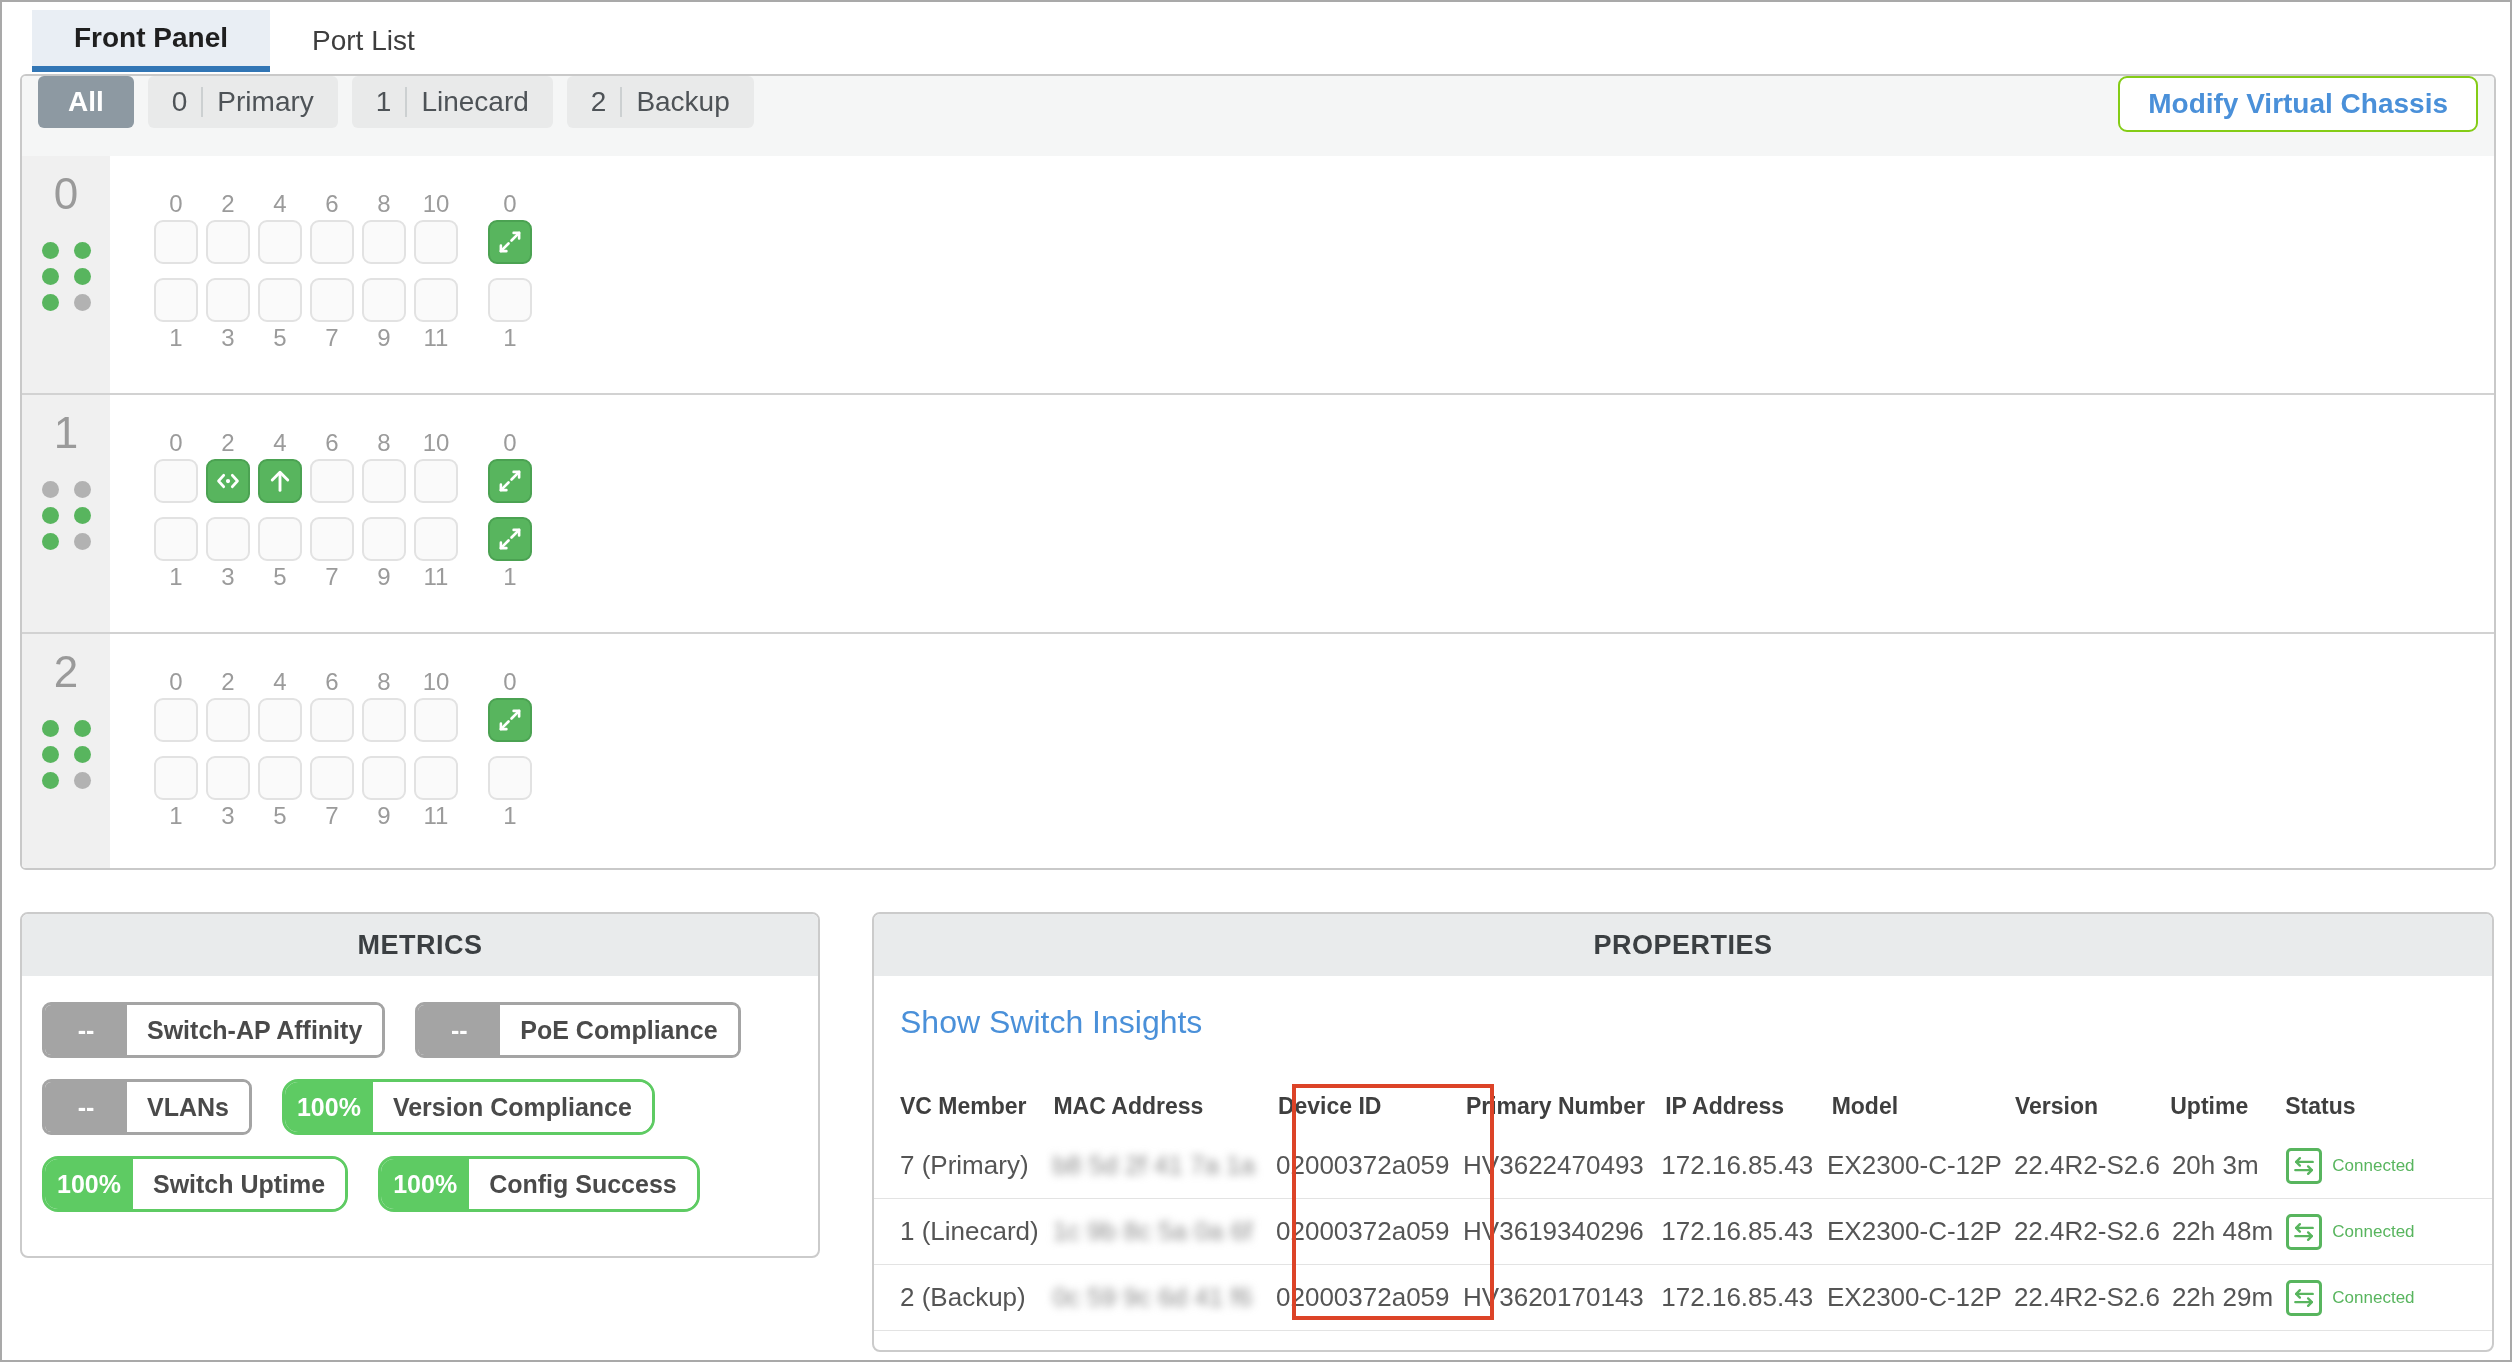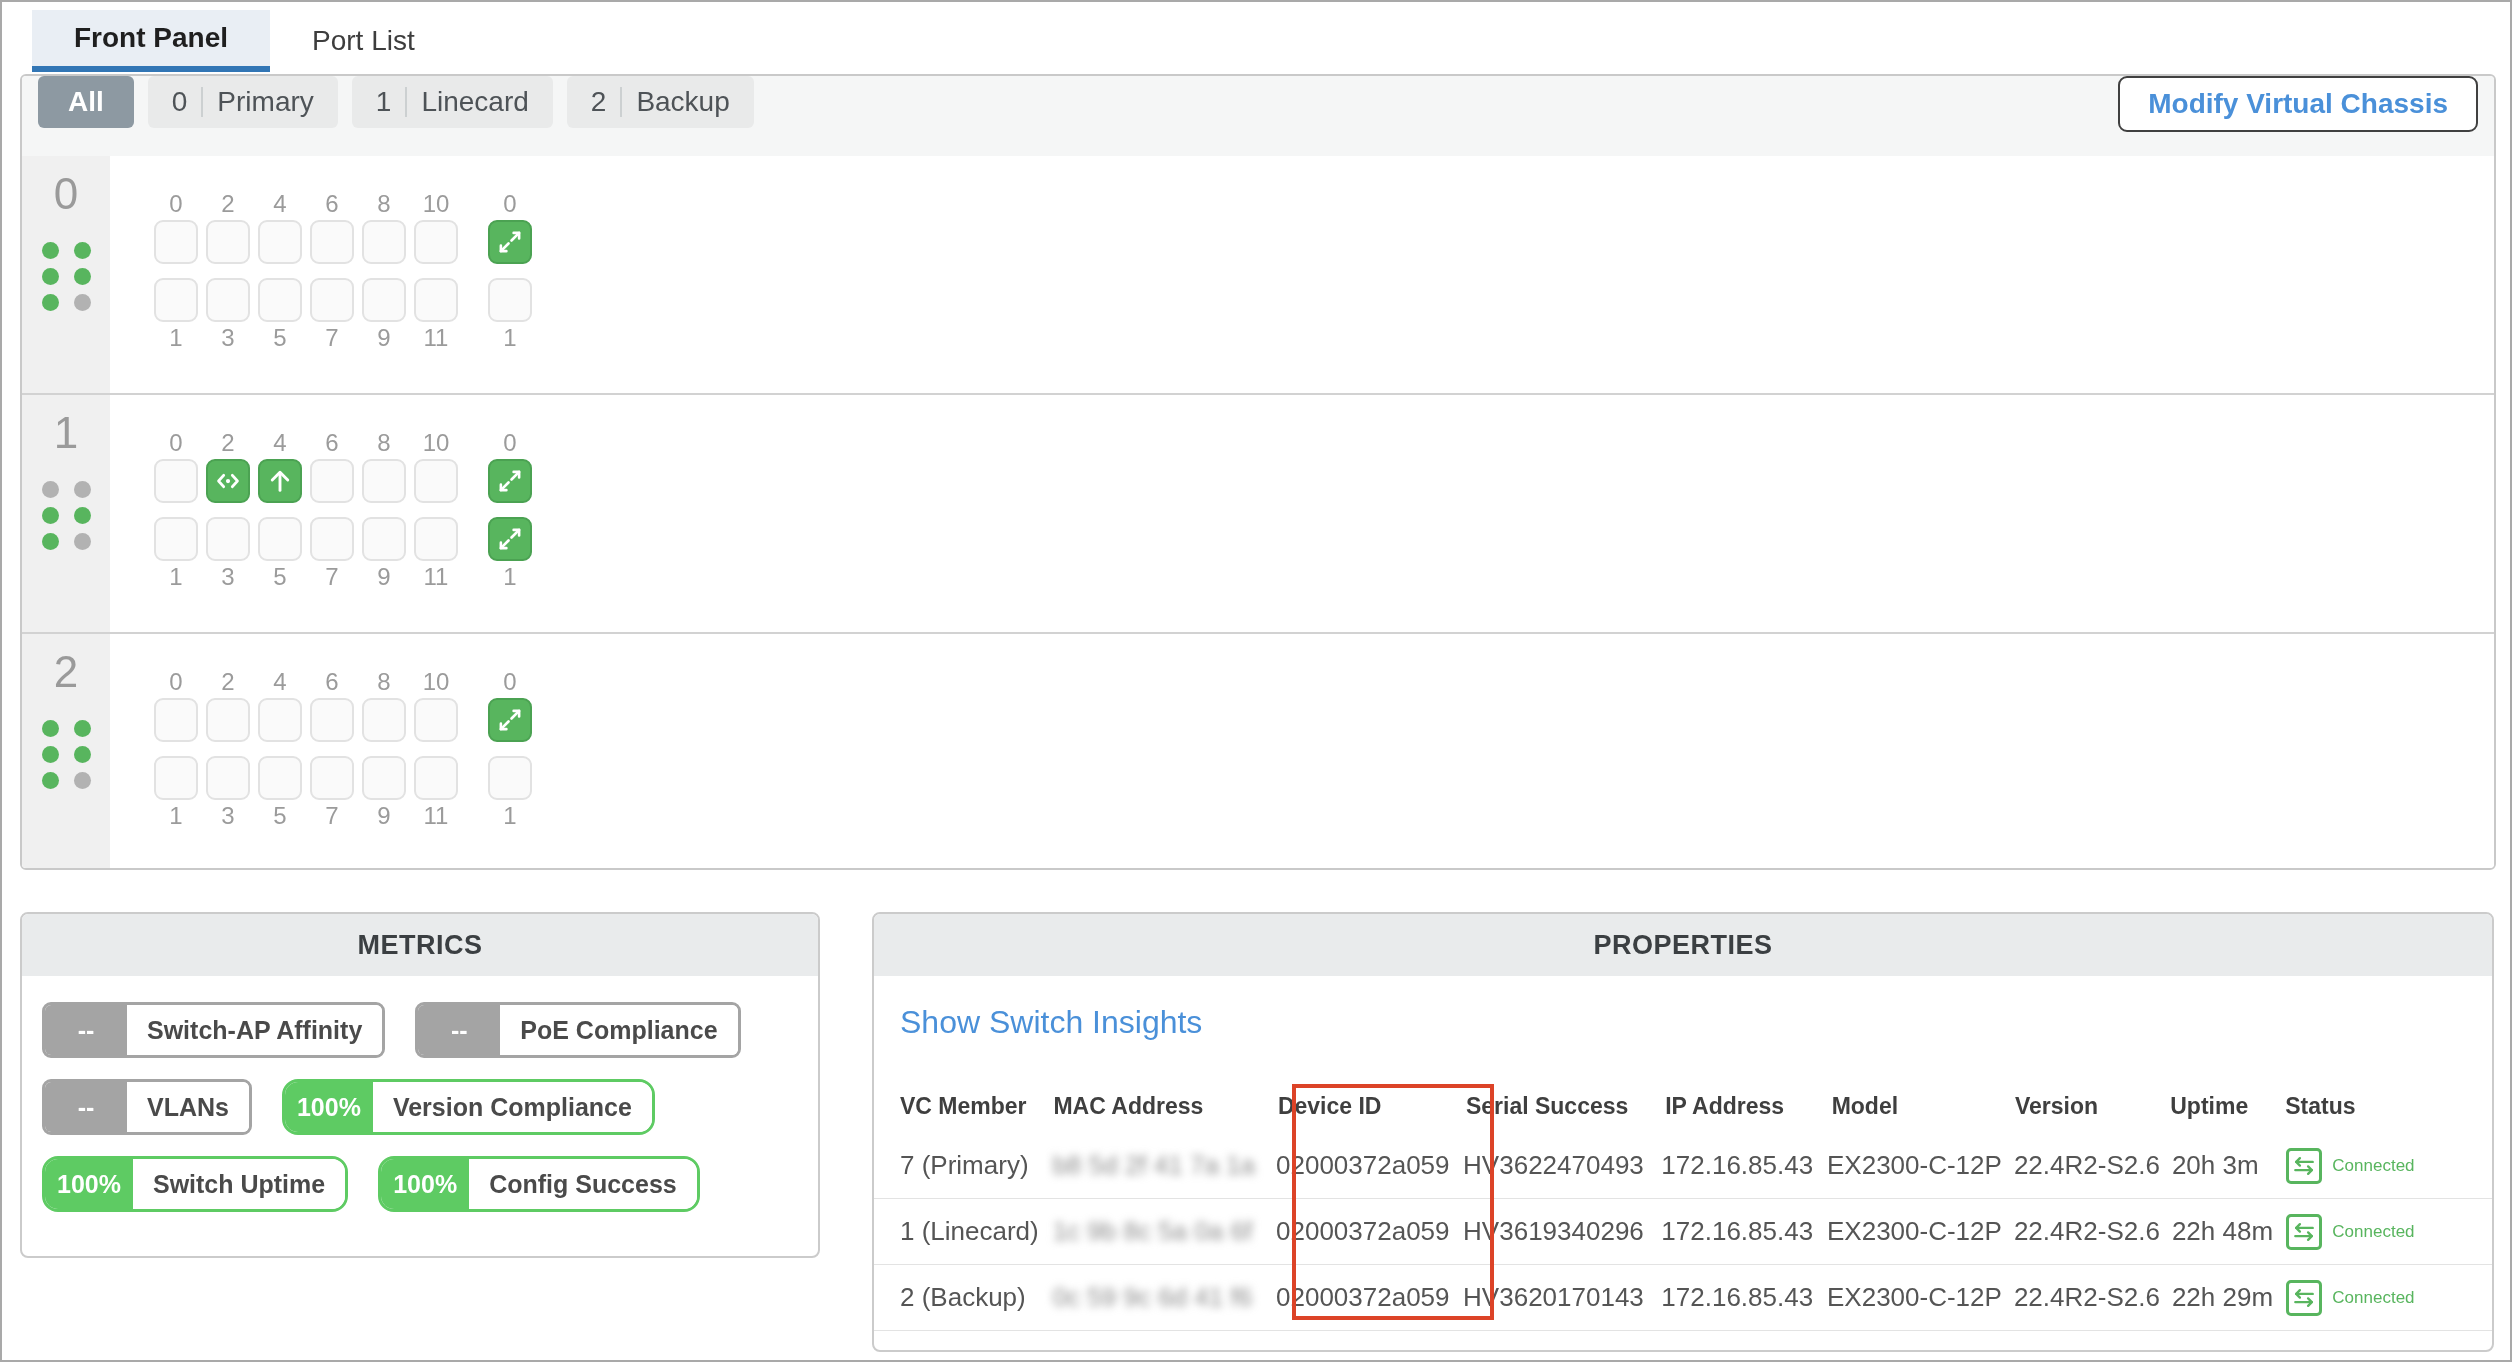--- a/index.html
+++ b/index.html
@@ -21,21 +21,21 @@
   .toolbar { display:flex; align-items:flex-start; height:80px; padding:0 16px;
              background:#f5f6f6; box-sizing:border-box; }
   .filters { display:flex; gap:14px; align-items:center; }
   .filter-btn { height:52px; border:none; border-radius:6px; background:#e9eaea;
                 display:flex; align-items:center; gap:14px; padding:0 24px;
                 font-family:inherit; font-size:28px; color:#4e5357; cursor:pointer; }
   .filter-btn .sep { width:2px; height:30px; background:#ccd0d1; }
   .filter-btn.selected { background:var(--selected-filter,#8d99a2); color:#fff;
                          font-weight:bold; padding:0 30px; }
   .modify-btn { margin-left:auto; height:56px; padding:0 28px; background:#fff;
-                border:2px solid #404040; border-radius:9px; font-family:inherit;
+                border:2px solid #84cc16; border-radius:9px; font-family:inherit;
                 color:var(--link-blue,#4a90d9); font-size:28px; font-weight:bold; cursor:pointer; }
 
   
   .switch-row { height:237px; display:flex; background:#fff; }
   .switch-row + .switch-row { border-top:2px solid #d2d2d2; }
   .member-strip { width:88px; flex-shrink:0; background:#f0f0f0;
                   display:flex; flex-direction:column; align-items:center; }
   .member-num { font-size:44px; color:#9a9a9a; line-height:1; margin-top:16px; }
   .led-grid { margin-top:26px; display:grid; grid-template-columns:17px 17px; gap:9px 15px; }
   .led { width:17px; height:17px; border-radius:50%; }
@@ -404,21 +404,21 @@
     <div class="card-header">
       <span>PROPERTIES</span>
     </div>
     <div class="props-body">
       <a class="insights-link">Show Switch Insights</a>
       <div class="props-table" id="props-table">
           <div class="prow head">
             <div class="pcell c0">VC Member</div>
             <div class="pcell c1">MAC Address</div>
             <div class="pcell c2">Device ID</div>
-            <div class="pcell c3">Serial Success</div>
+            <div class="pcell c3">Primary Number</div>
             <div class="pcell c4">IP Address</div>
             <div class="pcell c5">Model</div>
             <div class="pcell c6">Version</div>
             <div class="pcell c7">Uptime</div>
             <div class="pcell c8">Status</div>
           </div>
           <div class="prow data">
             <div class="pcell c0">7 (Primary)</div>
             <div class="pcell c1"><span class="mac-blur">b8 5d 2f 41 7a 1a</span></div>
             <div class="pcell c2">02000372a059</div>

